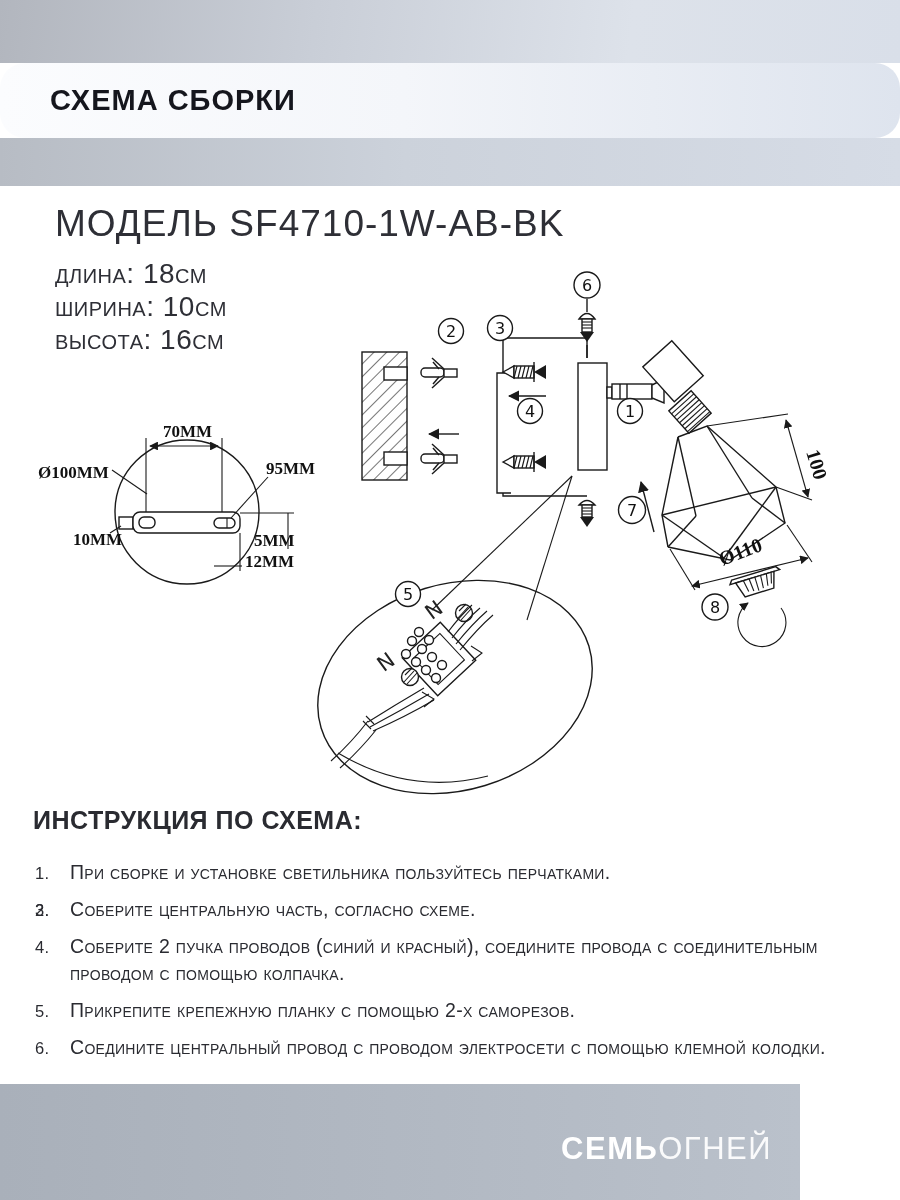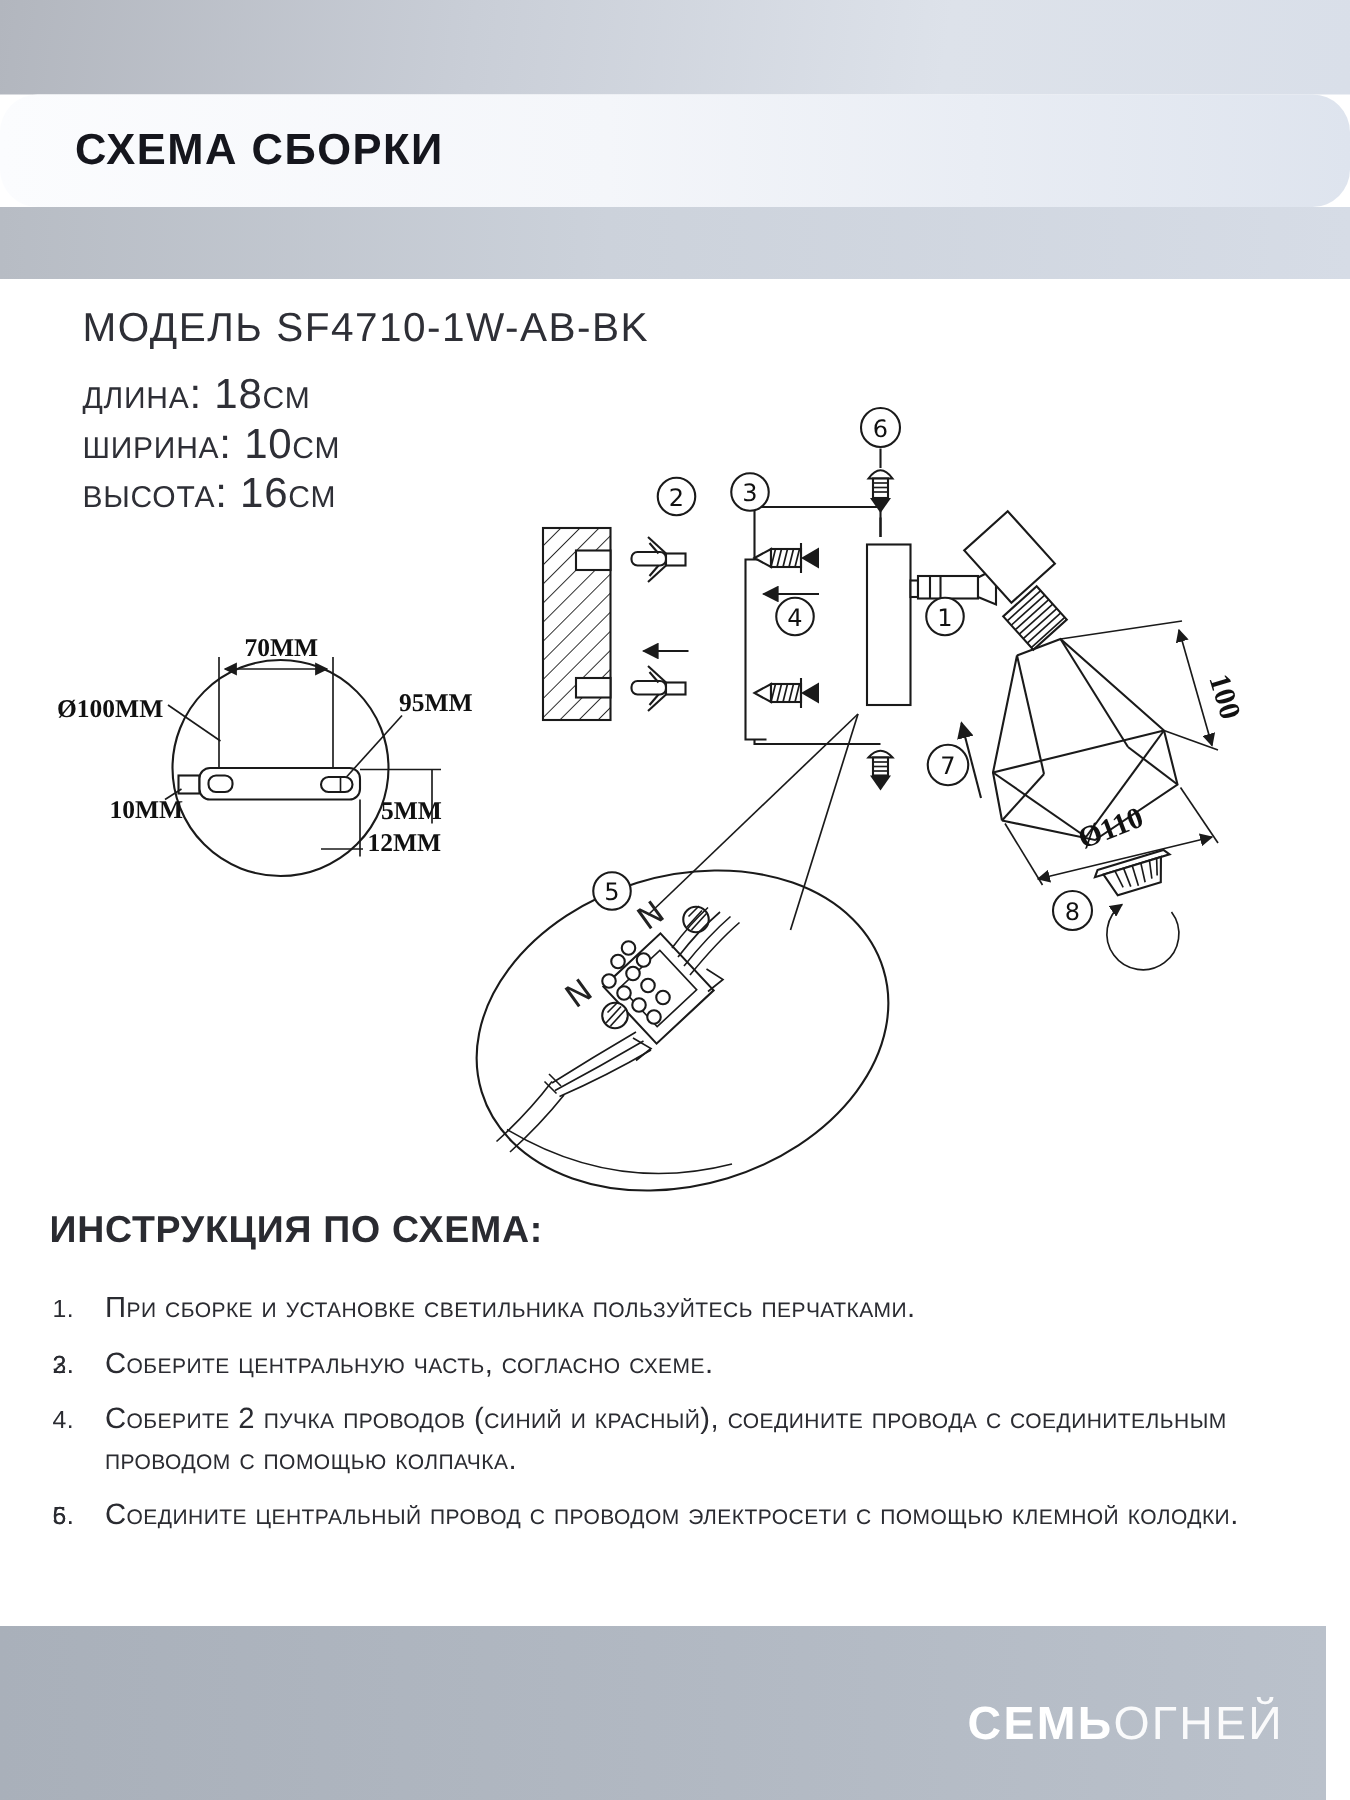--- a/index.html
+++ b/index.html
@@ -12,32 +12,32 @@
     background:linear-gradient(97deg,#b2b6be 0%,#c9ced7 35%,#dde2ea 70%,#d9dfe9 100%);}
   .band-title{position:absolute;top:63px;left:0;width:900px;height:75px;
     background:linear-gradient(90deg,#fbfcfe 0%,#f4f6fa 45%,#dee4ee 100%);
     display:flex;align-items:center;border-radius:25px;}
   .band-title h1{margin:0 0 0 50px;font-size:29px;font-weight:bold;
     letter-spacing:1px;color:#15161d;}
   .band-bottom{position:absolute;top:138px;left:0;width:900px;height:48px;
     background:linear-gradient(90deg,#b7bcc4 0%,#ccd2db 45%,#d6dce6 100%);}
   
   .model{position:absolute;left:55px;top:203px;color:#2e2f36;}
-  .model-title{font-size:27px;letter-spacing:1px;margin:0 0 12px 0;font-weight:normal;}
+  .model-title{font-size:37px;letter-spacing:1px;margin:0 0 12px 0;font-weight:normal;}
   .model-spec{font-size:28px;font-variant:small-caps;letter-spacing:.5px;
     line-height:33px;margin:0;}
   
   .instructions{position:absolute;left:33px;top:806px;width:860px;color:#2a2b31;}
   .instr-title{font-size:25px;font-weight:bold;letter-spacing:.5px;margin:0 0 24px 0;}
   .instr-list{list-style:none;margin:0;padding:0;}
   .instr-item{position:relative;padding-left:37px;font-size:19.5px;
     font-variant:small-caps;letter-spacing:.3px;line-height:27px;margin-bottom:10px;}
   .instr-num{position:absolute;left:2px;top:1px;font-size:16.5px;font-variant:normal;}
   
-  .footer{position:absolute;top:1084px;left:0;width:884px;height:116px;
+  .footer{position:absolute;top:1084px;left:0;width:800px;height:116px;
     background:linear-gradient(90deg,#a9b0ba 0%,#b2b9c3 55%,#bac1cb 100%);}
   .brand{position:absolute;right:28px;top:47px;font-size:31px;color:#ffffff;
     letter-spacing:1.5px;white-space:nowrap;}
   .brand b{font-weight:bold;}
   .brand span{font-weight:normal;opacity:.93;}
   
   .diagram{position:absolute;left:0;top:0;}
   .ln{stroke:#1a1a1a;stroke-width:1.4;fill:none;}
   .thin{stroke:#1a1a1a;stroke-width:1.1;fill:none;}
   .fw{stroke:#1a1a1a;stroke-width:1.4;fill:#ffffff;}
@@ -349,20 +349,21 @@
     <li class="instr-item">
       <span class="instr-num">3.</span>
       <span>Соберите центральную часть, согласно схеме.</span>
     </li>
     <li class="instr-item">
       <span class="instr-num">4.</span>
       <span>Соберите 2 пучка проводов (синий и красный), соедините провода с соединительным проводом с помощью колпачка.</span>
     </li>
     <li class="instr-item">
       <span class="instr-num">5.</span>
+      <span>Прикрепите крепежную планку с помощью 2-х саморезов.</span>
     </li>
     <li class="instr-item">
       <span class="instr-num">6.</span>
       <span>Соедините центральный провод с проводом электросети с помощью клемной колодки.</span>
     </li>
   </ol>
 </div>
 
 <div class="footer">
   <div class="brand"><b>СЕМЬ</b><span>ОГНЕЙ</span></div>

